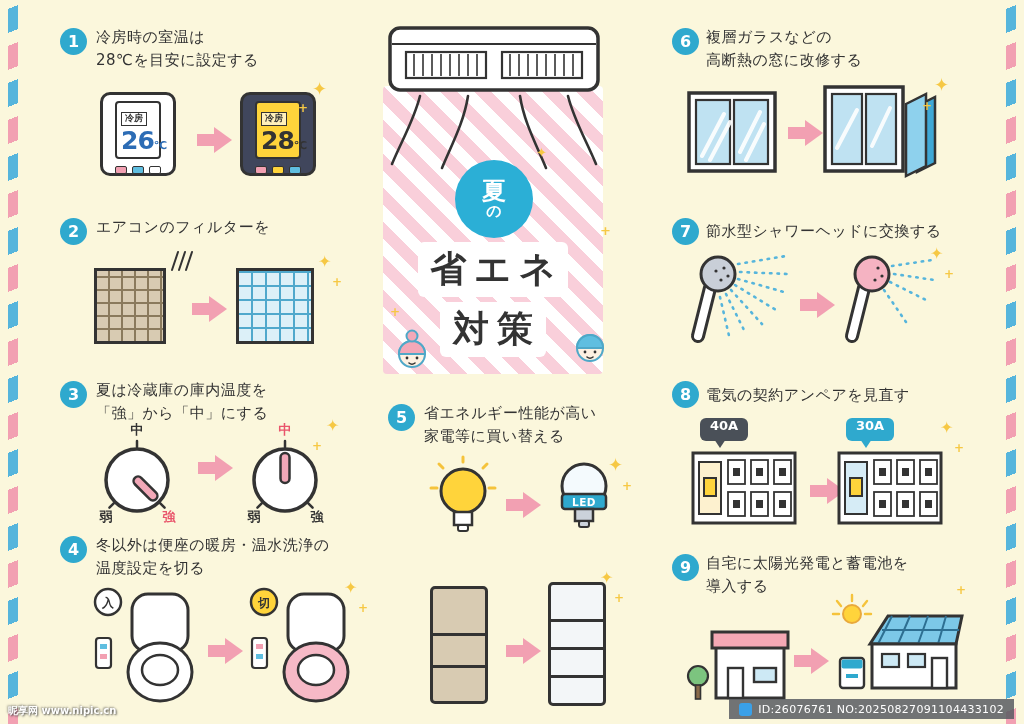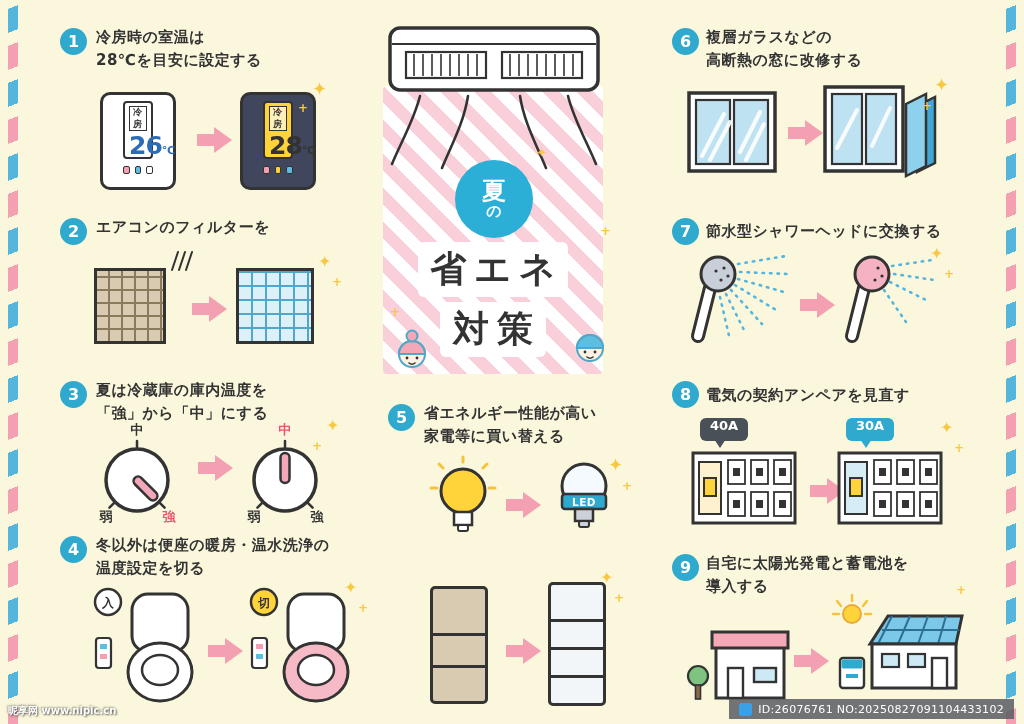--- a/index.html
+++ b/index.html
@@ -9,33 +9,33 @@
   
   .edge{position:absolute;top:0;bottom:0;width:10px;overflow:hidden;}
   .edge .dashes{position:absolute;top:-30px;bottom:-30px;left:0;right:0;
     background:repeating-linear-gradient(180deg,#F2A0B2 0 24px,transparent 24px 37px,#56B5DC 37px 61px,transparent 61px 74px);
     transform:skewY(-22deg);}
   .edge.left{left:8px;} .edge.right{right:8px;}
 
   
   .badge{position:absolute;width:27px;height:27px;border-radius:50%;background:#2FA9CE;color:#fff;
     font-weight:bold;font-size:16px;display:flex;align-items:center;justify-content:center;}
-  .txt{position:absolute;font-size:15px;font-weight:bold;color:#333;line-height:1.55;letter-spacing:.5px;white-space:nowrap;}
+  .txt{position:absolute;font-size:15px;font-weight:normal;color:#333;line-height:1.55;letter-spacing:.5px;white-space:nowrap;}
 
   
   .arrow{position:absolute;width:35px;height:26px;}
   .arrow i{position:absolute;left:0;top:7px;width:18px;height:12px;background:#F2A0B2;}
   .arrow b{position:absolute;left:17px;top:0;width:0;height:0;border-top:13px solid transparent;border-bottom:13px solid transparent;border-left:18px solid #F2A0B2;}
 
   .sp{position:absolute;color:#F6C844;font-weight:bold;line-height:1;}
 
   .ill{position:absolute;}
 
   
-  .thermo{position:absolute;width:76px;height:98px;background:#fff;border:3px solid #333;border-radius:10px;box-sizing:border-box;padding:6px 20px;}
+  .thermo{position:absolute;width:76px;height:84px;background:#fff;border:3px solid #333;border-radius:10px;box-sizing:border-box;padding:6px 12px;}
   .thermo.dark{background:#40465C;}
   .thermo .screen{height:58px;border:2px solid #333;border-radius:4px;background:#fff;padding:3px 4px;box-sizing:border-box;}
   .thermo.dark .screen{background:#FFD43B;}
   .mode{display:inline-block;font-size:9px;font-weight:bold;color:#333;border:1.5px solid #333;padding:0 3px;line-height:1.3;background:rgba(255,255,255,.65);}
   .temp{font-size:25px;font-weight:bold;line-height:1;margin-top:2px;color:#2C6CB5;letter-spacing:-1px;}
   .thermo.dark .temp{color:#333;}
   .temp i{font-style:normal;font-size:11px;letter-spacing:0;}
   .btns{display:flex;gap:5px;justify-content:center;margin-top:7px;}
   .btns span{width:13px;height:8px;border:1.5px solid #333;border-radius:2px;box-sizing:border-box;}
 

